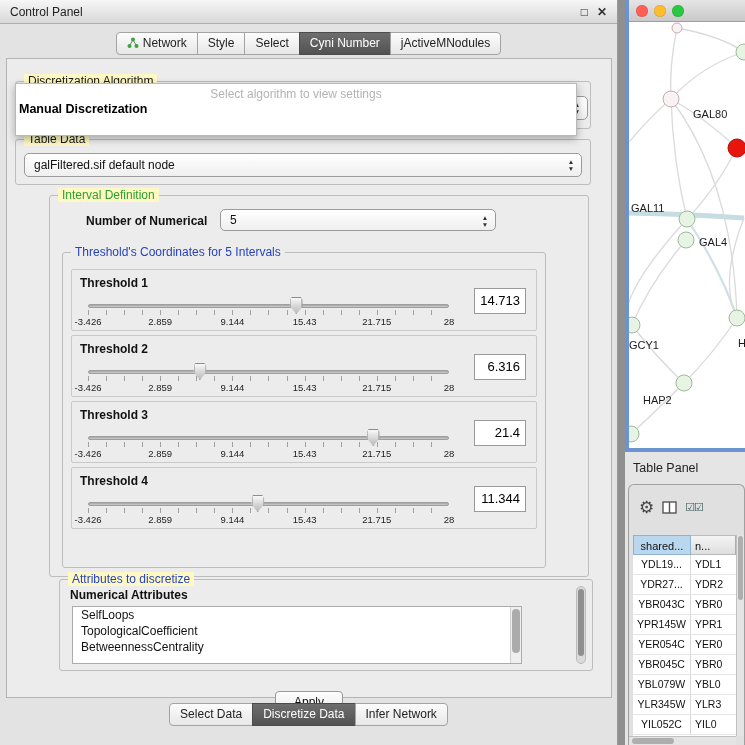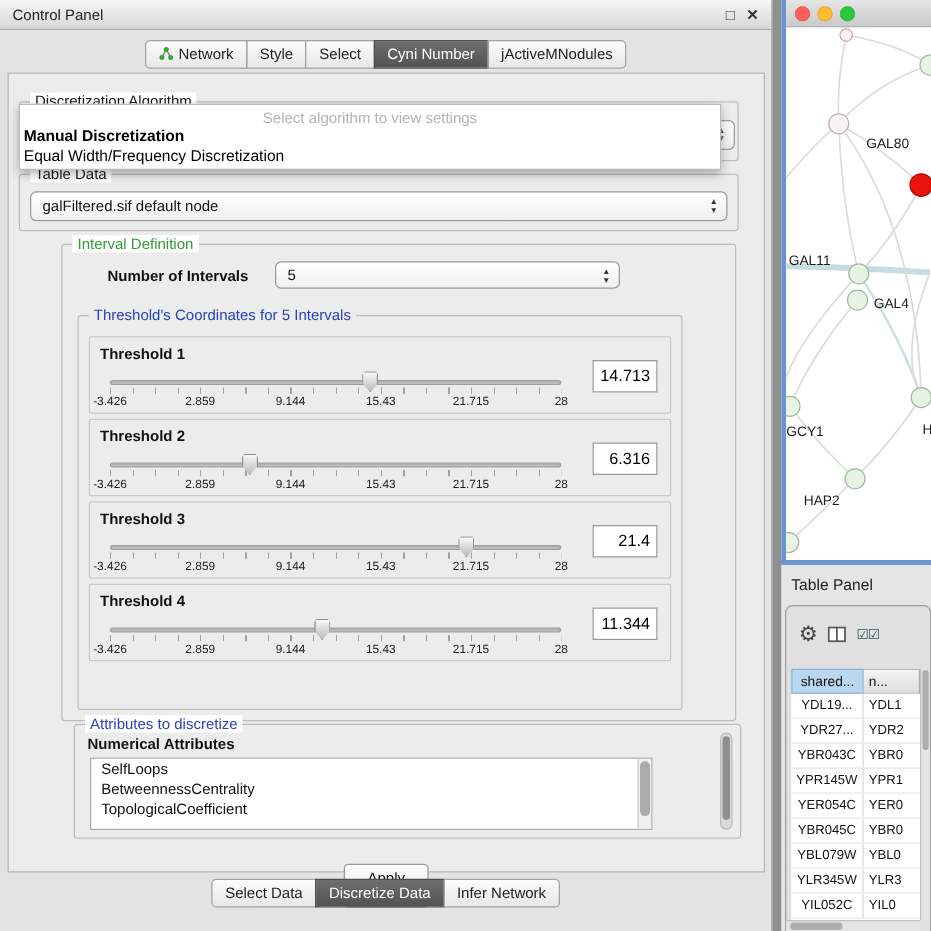--- a/index.html
+++ b/index.html
@@ -17,21 +17,21 @@
   .tabbar { position:absolute; left:0; top:32px; width:100%; display:flex; justify-content:center; }
   .tab { border:1px solid #a3a3a3; margin-left:-1px; padding:3px 10px 4px; font-size:12px; color:#222; background:linear-gradient(#fcfcfc,#e7e7e7); display:flex; align-items:center; gap:4px; white-space:nowrap; }
   .tab.first { border-radius:4px 0 0 4px; margin-left:0; }
   .tab.last { border-radius:0 4px 4px 0; }
   .tab.selected { background:linear-gradient(#6e6e6e,#525252); color:#fff; border-color:#4c4c4c; }
   .tabicon { width:12px; height:12px; }
 
   .content { position:absolute; left:6px; top:58px; width:606px; height:640px; background:#ececec; border:1px solid #b4b4b4; }
 
   .group { position:absolute; border:1px solid #bdbdbd; border-radius:3px; }
-  .group-title { position:absolute; top:-8px; left:8px; background:#ffffff; padding:0 4px; font-size:12px; color:#1a1a1a; white-space:nowrap; }
+  .group-title { position:absolute; top:-8px; left:8px; background:#fef9c3; padding:0 4px; font-size:12px; color:#1a1a1a; white-space:nowrap; }
   .group-title.green { color:#2f9e2f; }
   .group-title.blue { color:#2743bd; }
 
   .combo { position:relative; background:linear-gradient(#ffffff,#efefef); border:1px solid #9b9b9b; border-radius:5px; height:24px; font-size:12px; color:#111; }
   .combo .combo-text { position:absolute; left:9px; top:4px; white-space:nowrap; }
   .combo .spin { position:absolute; right:5px; top:4px; width:10px; }
   .combo .spin i { display:block; font-style:normal; font-size:6.5px; line-height:7px; color:#333; text-align:center; }
 
   .algo-group { left:8px; top:22px; width:576px; height:48px; }
   .algo-combo { position:absolute; left:8px; right:2px; top:14px; }
@@ -151,37 +151,36 @@
           <span class="spin">
             <i>▲</i>
             <i>▼</i>
           </span>
         </div>
       </div>
 
       <div class="algo-popup">
         <div class="popup-placeholder">Select algorithm to view settings</div>
         <div class="popup-item bold">Manual Discretization</div>
-        <div class="popup-item">Equal Width/Frequency Discretization</div>
       </div>
 
       <div class="group tabledata-group">
         <span class="group-title">Table Data</span>
         <div class="combo tabledata-combo">
           <span class="combo-text">galFiltered.sif default node</span>
           <span class="spin">
             <i>▲</i>
             <i>▼</i>
           </span>
         </div>
       </div>
 
       <div class="group interval-group">
         <span class="group-title green">Interval Definition</span>
-        <span class="num-label">Number of Intervals</span>
+        <span class="num-label">Number of Numerical</span>
         <div class="combo num-combo">
           <span class="combo-text">5</span>
           <span class="spin">
             <i>▲</i>
             <i>▼</i>
           </span>
         </div>
 
         <div class="thresh-group">
           <span class="group-title blue">Threshold's Coordinates for 5 Intervals</span>
@@ -259,22 +258,22 @@
           </div>
 
         </div>
       </div>
 
       <div class="group attributes-group">
         <span class="group-title blue">Attributes to discretize</span>
         <span class="attr-subtitle">Numerical Attributes</span>
         <div class="attr-list">
           <div class="attr-item">SelfLoops</div>
+          <div class="attr-item">TopologicalCoefficient</div>
           <div class="attr-item">BetweennessCentrality</div>
-          <div class="attr-item">TopologicalCoefficient</div>
           <div class="list-scroll">
             <div class="thumb-v"></div>
           </div>
         </div>
         <div class="outer-scroll">
           <div class="thumb-v"></div>
         </div>
       </div>
 
       <button class="apply-btn">Apply</button>

